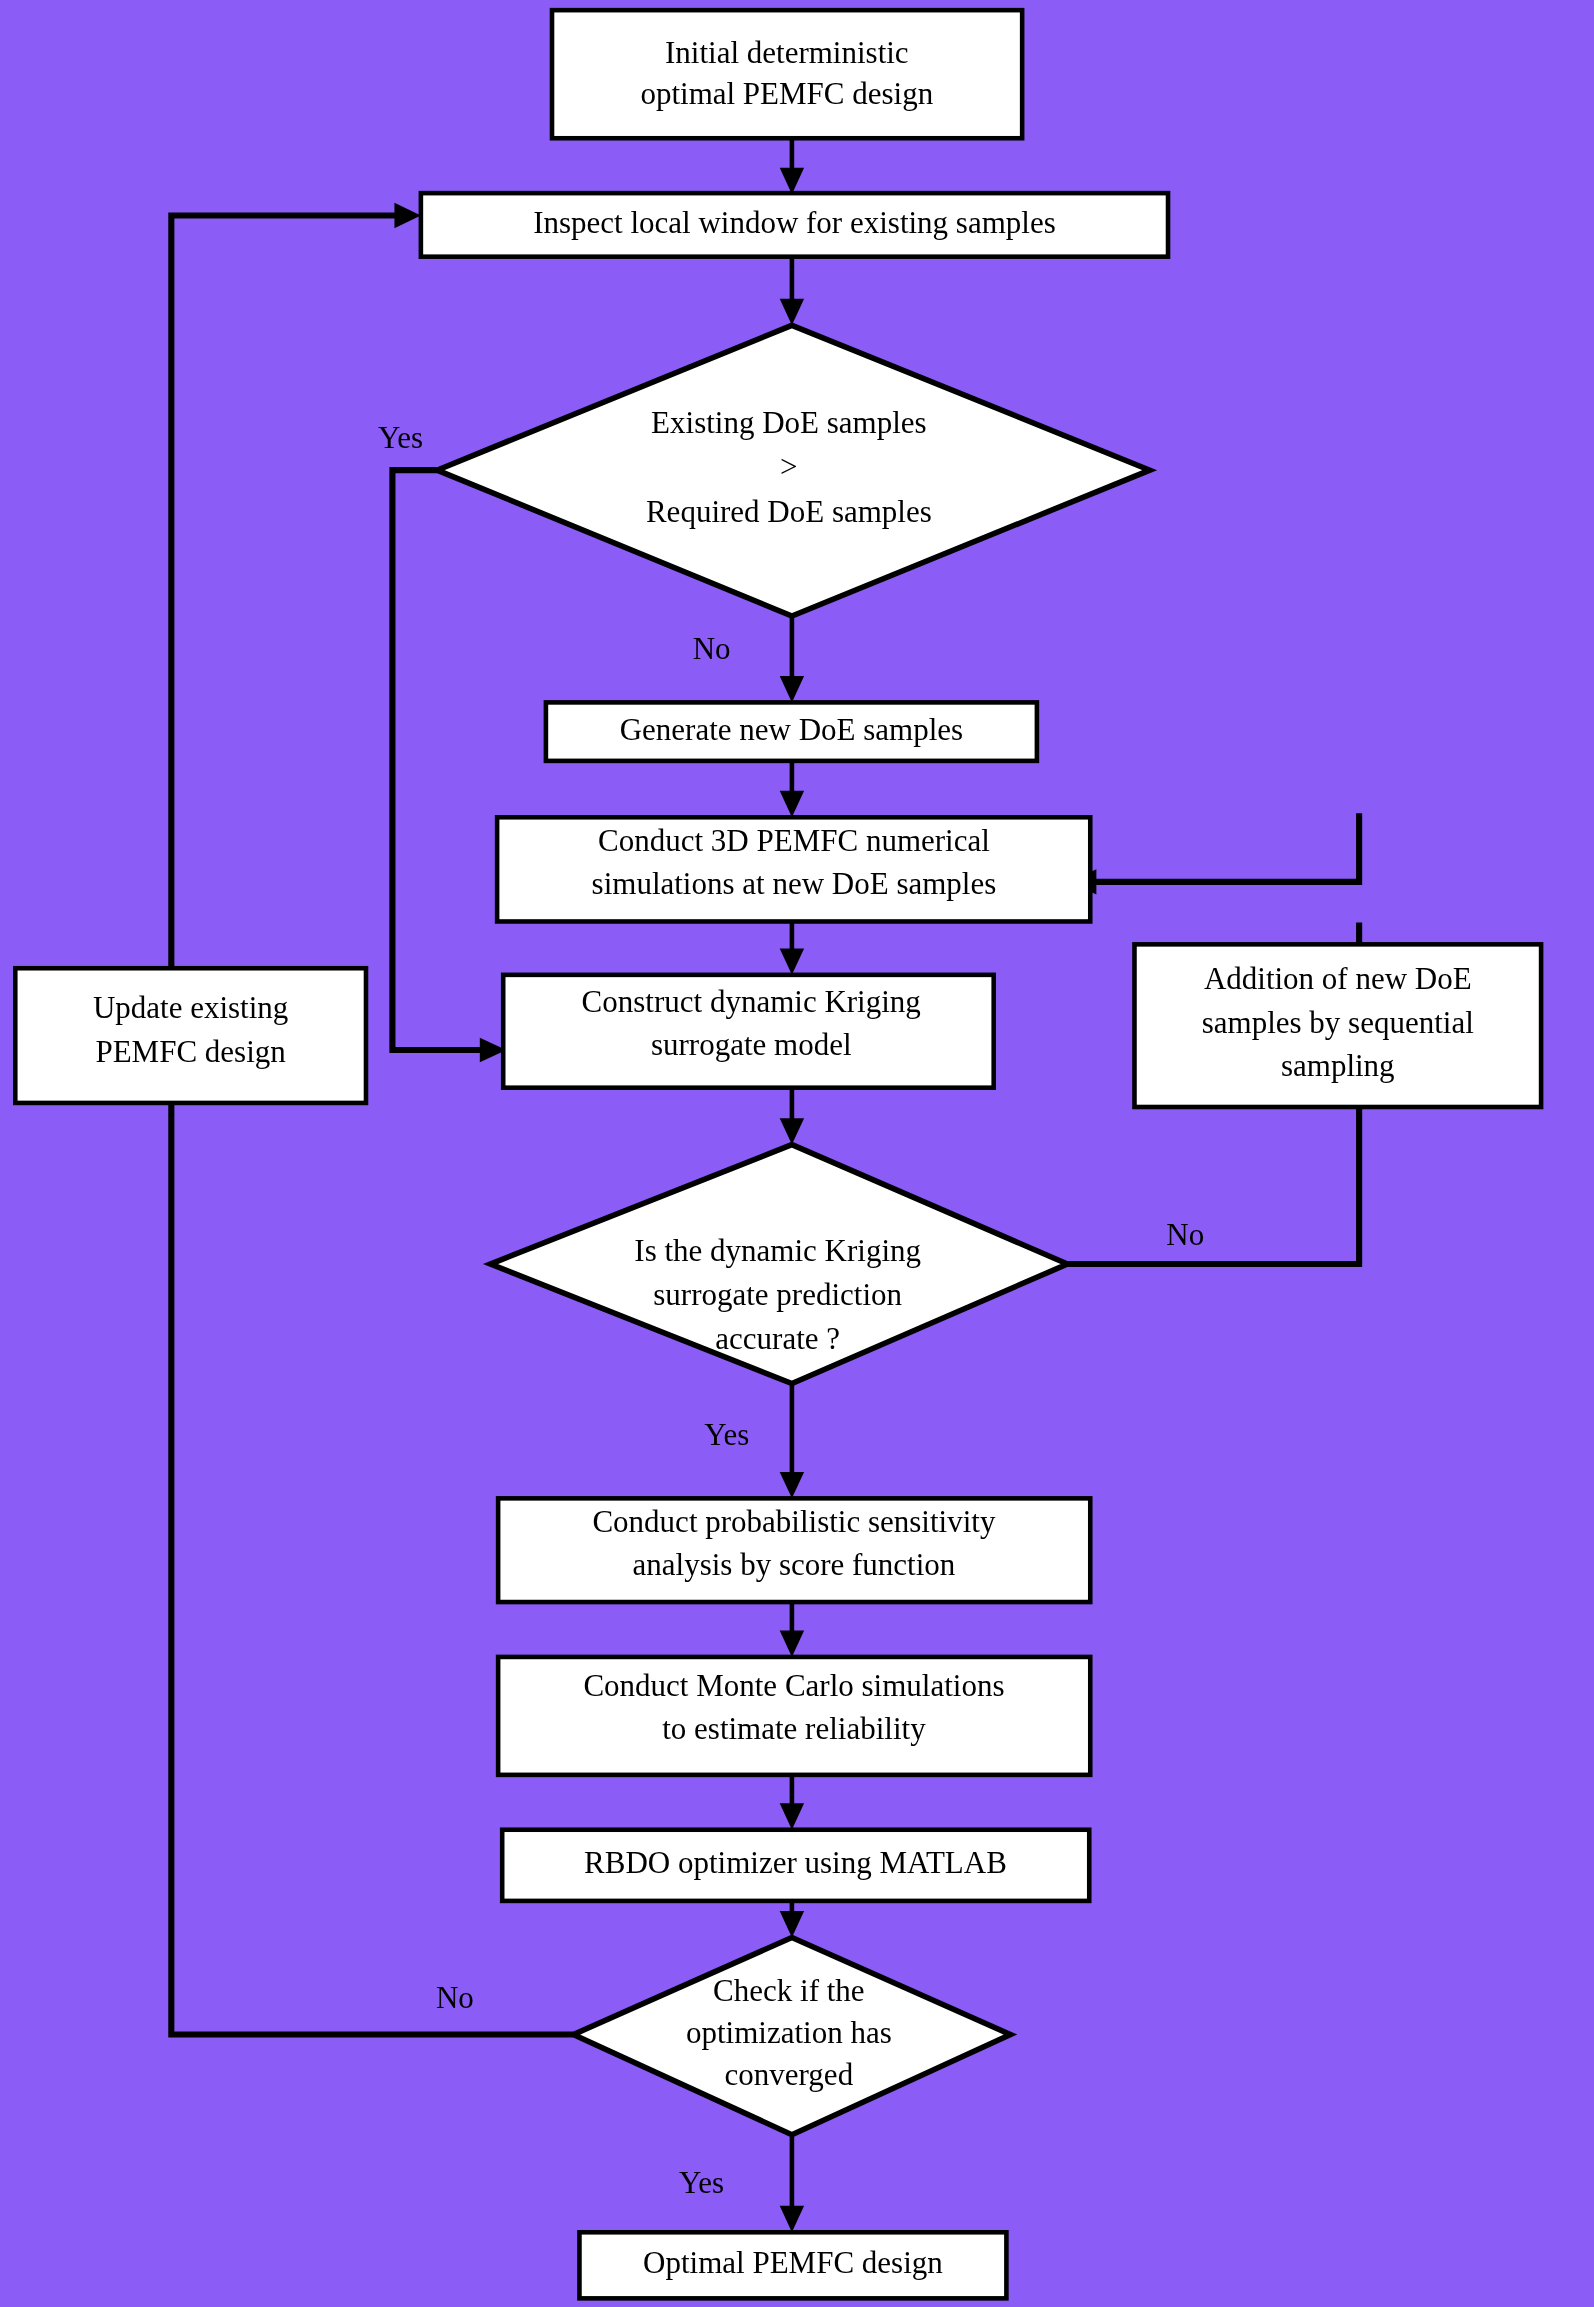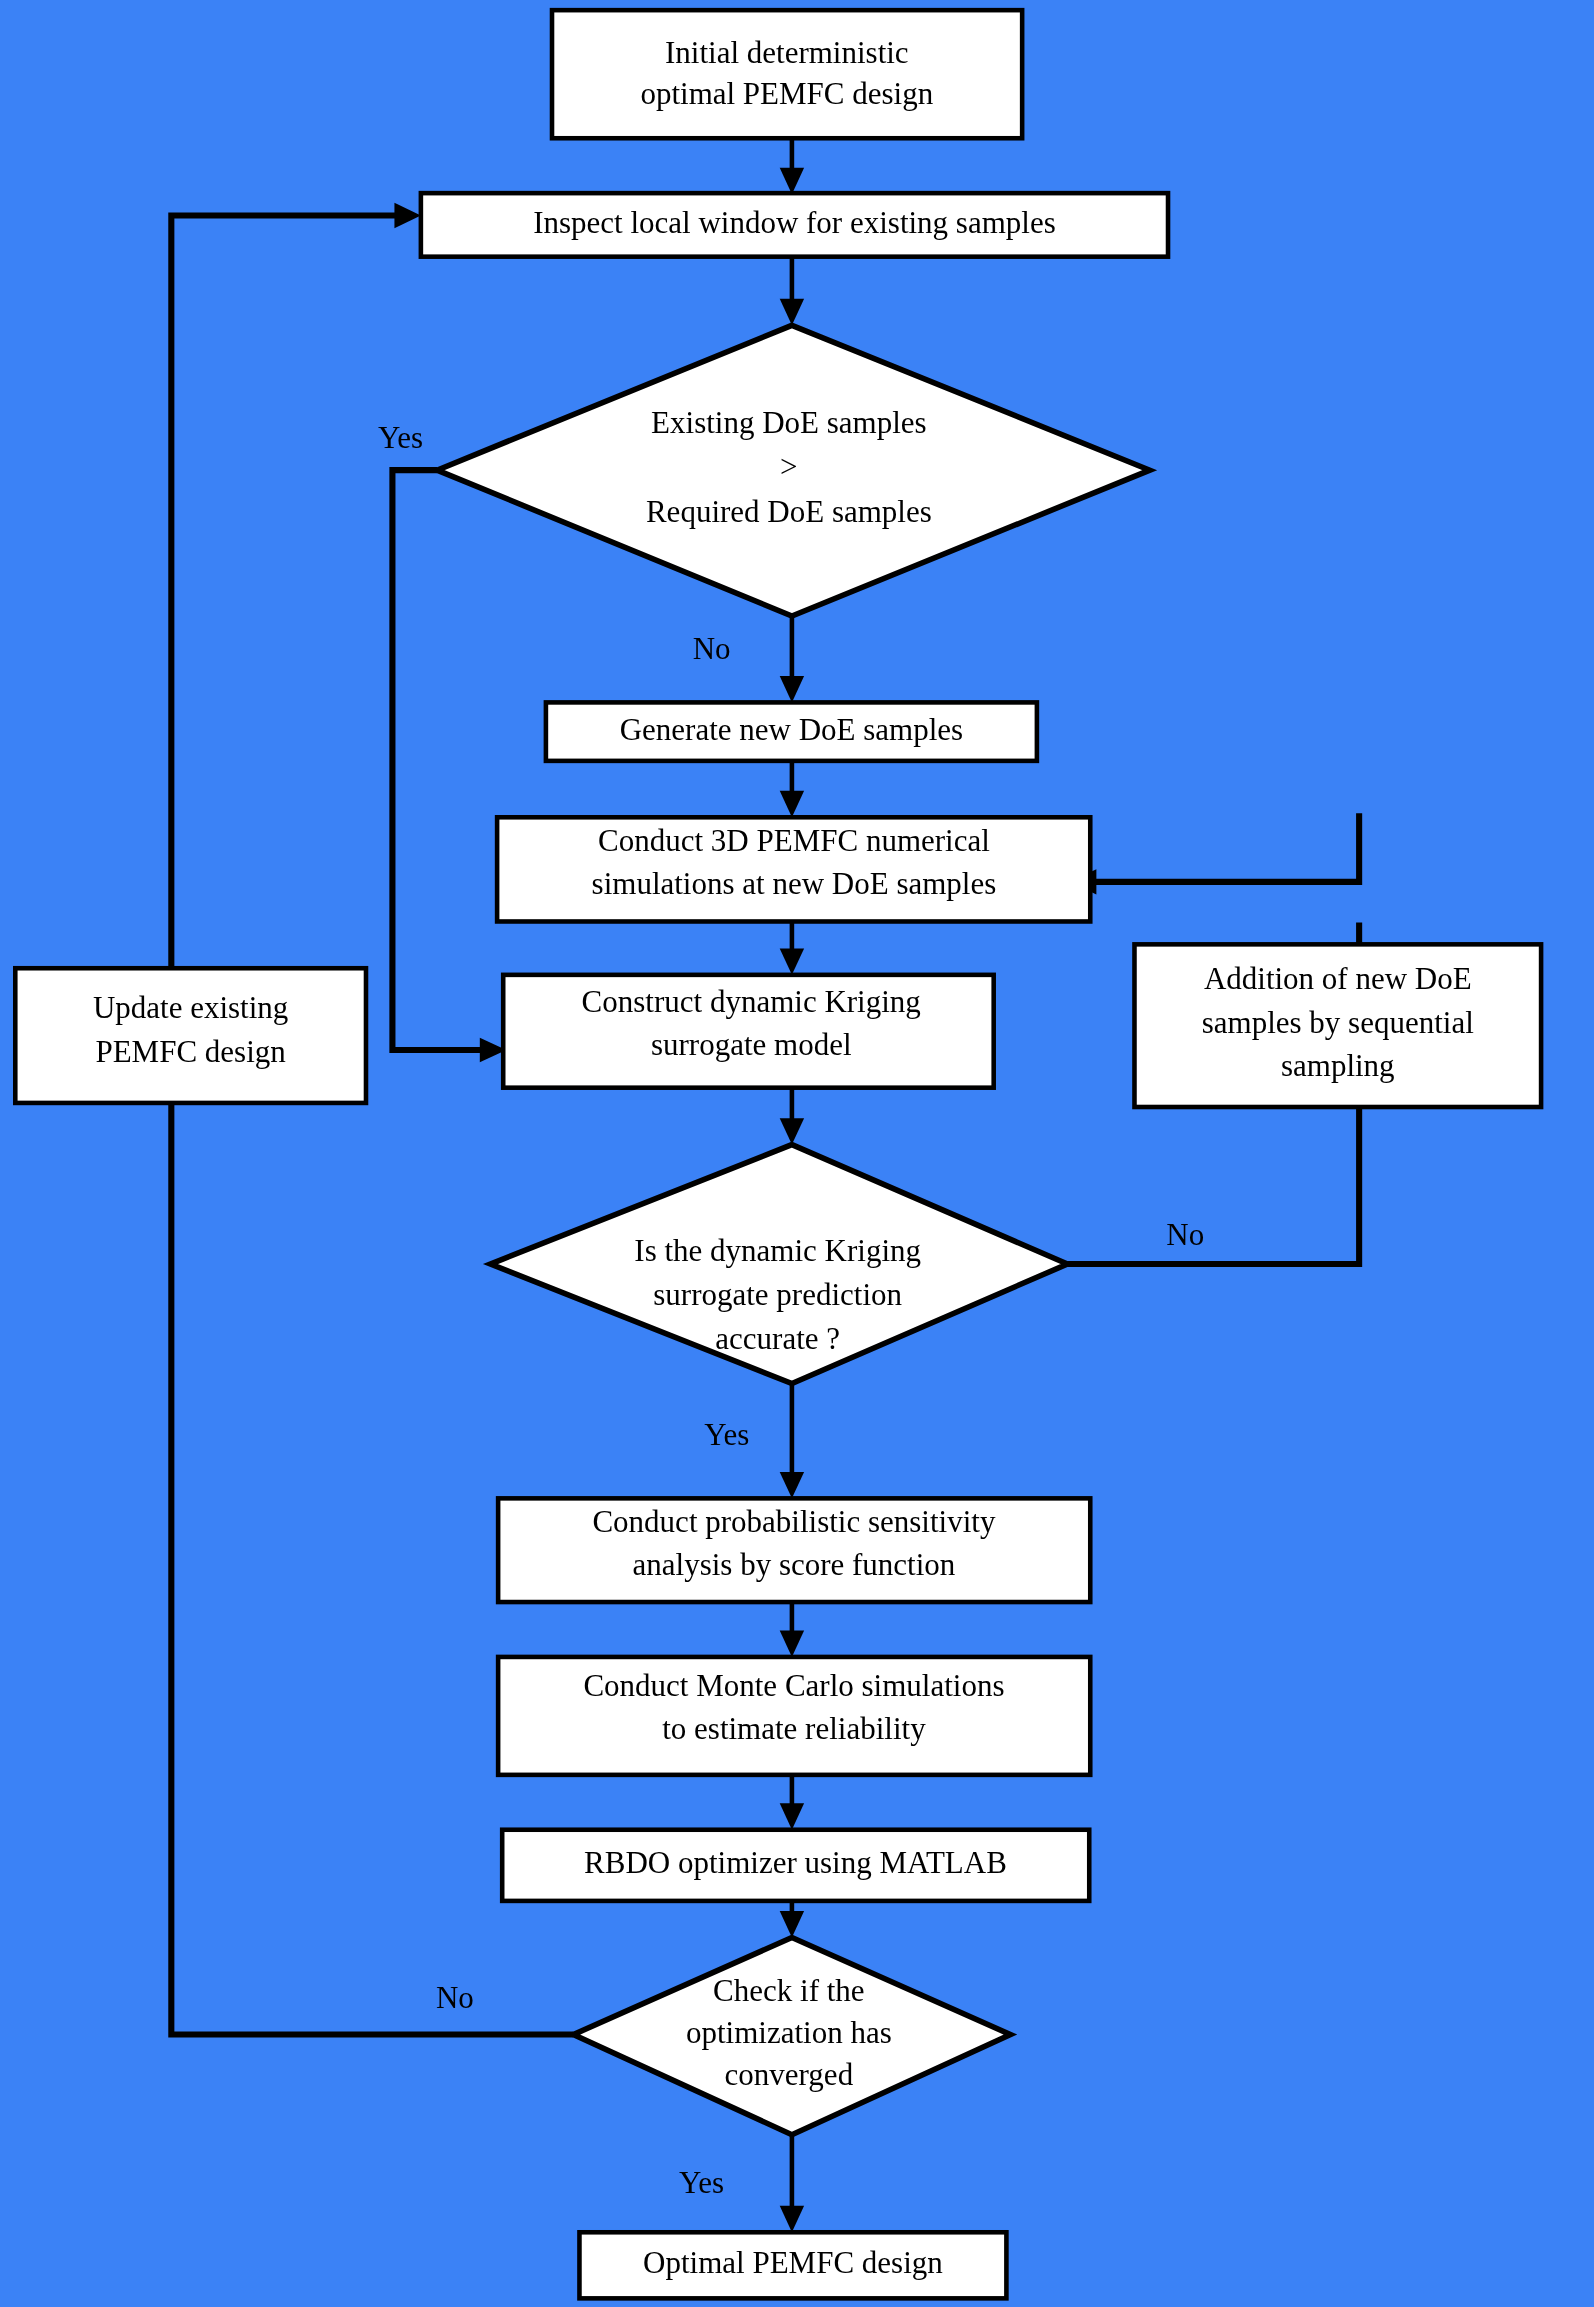--- a/index.html
+++ b/index.html
@@ -4,21 +4,21 @@
 <style>
   html, body {
     margin: 0;
     padding: 0;
     background: #ffffff;
   }
   #page {
     position: relative;
     width: 1595px;
     height: 2307px;
-    background: #3b82f6;
+    background: #8b5cf6;
     overflow: hidden;
     font-family: "Liberation Serif", "DejaVu Serif", serif;
   }
   svg.flow {
     position: absolute;
     left: 0;
     top: 0;
     width: 1595px;
     height: 2307px;
   }

